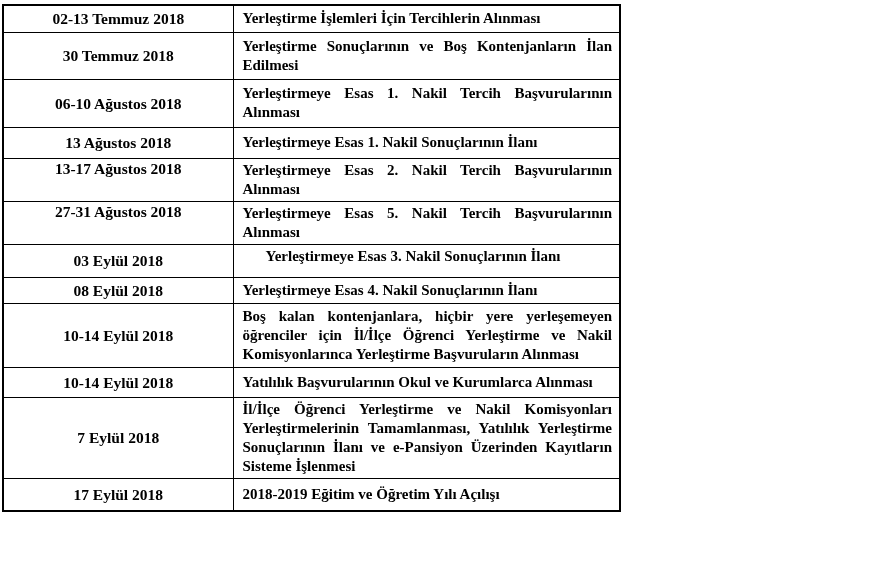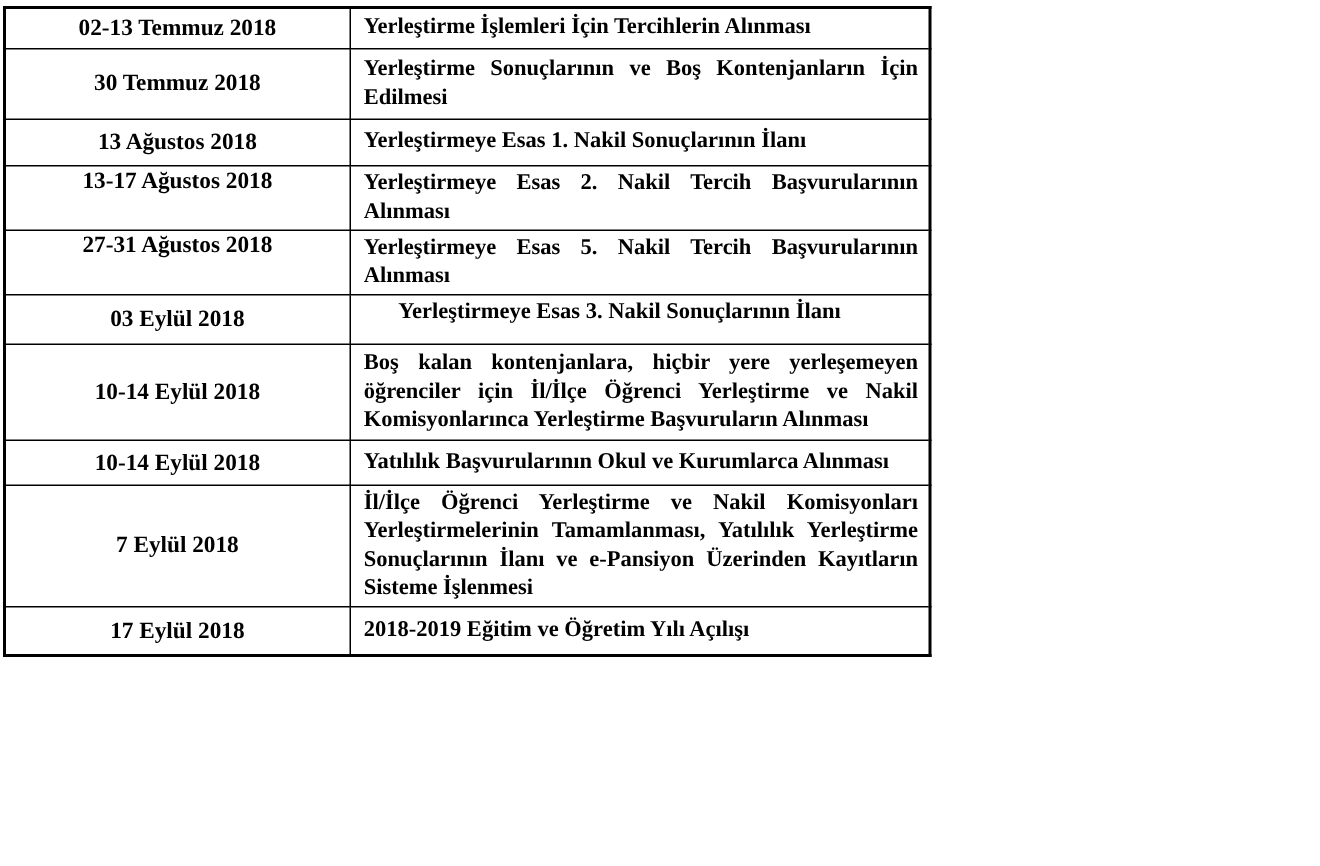--- a/index.html
+++ b/index.html
@@ -68,37 +68,45 @@
 
 <div class="canvas">
   <table class="schedule">
     <tbody>
       <tr class="r1">
         <td class="date-cell">02-13 Temmuz 2018</td>
         <td class="desc-cell">Yerleştirme İşlemleri İçin Tercihlerin Alınması</td>
       </tr>
       <tr class="r2">
         <td class="date-cell">30 Temmuz 2018</td>
-        <td class="desc-cell">Yerleştirme Sonuçlarının ve Boş Kontenjanların İçin Edilmesi</td>
+        <td class="desc-cell">Yerleştirme Sonuçlarının ve Boş Kontenjanların İlan Edilmesi</td>
+      </tr>
+      <tr class="r3">
+        <td class="date-cell">06-10 Ağustos 2018</td>
+        <td class="desc-cell">Yerleştirmeye Esas 1. Nakil Tercih Başvurularının Alınması</td>
       </tr>
       <tr class="r4">
         <td class="date-cell">13 Ağustos 2018</td>
         <td class="desc-cell">Yerleştirmeye Esas 1. Nakil Sonuçlarının İlanı</td>
       </tr>
       <tr class="r5">
         <td class="date-cell date-top">13-17 Ağustos 2018</td>
         <td class="desc-cell">Yerleştirmeye Esas 2. Nakil Tercih Başvurularının Alınması</td>
       </tr>
       <tr class="r7">
         <td class="date-cell date-top">27-31 Ağustos 2018</td>
         <td class="desc-cell">Yerleştirmeye Esas 5. Nakil Tercih Başvurularının Alınması</td>
       </tr>
       <tr class="r8">
         <td class="date-cell">03 Eylül 2018</td>
         <td class="desc-cell desc-top">Yerleştirmeye Esas 3. Nakil Sonuçlarının İlanı</td>
+      </tr>
+      <tr class="r10">
+        <td class="date-cell">08 Eylül 2018</td>
+        <td class="desc-cell">Yerleştirmeye Esas 4. Nakil Sonuçlarının İlanı</td>
       </tr>
       <tr class="r11">
         <td class="date-cell">10-14 Eylül 2018</td>
         <td class="desc-cell">Boş kalan kontenjanlara, hiçbir yere yerleşemeyen öğrenciler için İl/İlçe Öğrenci Yerleştirme ve Nakil Komisyonlarınca Yerleştirme Başvuruların Alınması</td>
       </tr>
       <tr class="r12">
         <td class="date-cell">10-14 Eylül 2018</td>
         <td class="desc-cell">Yatılılık Başvurularının Okul ve Kurumlarca Alınması</td>
       </tr>
       <tr class="r13">

